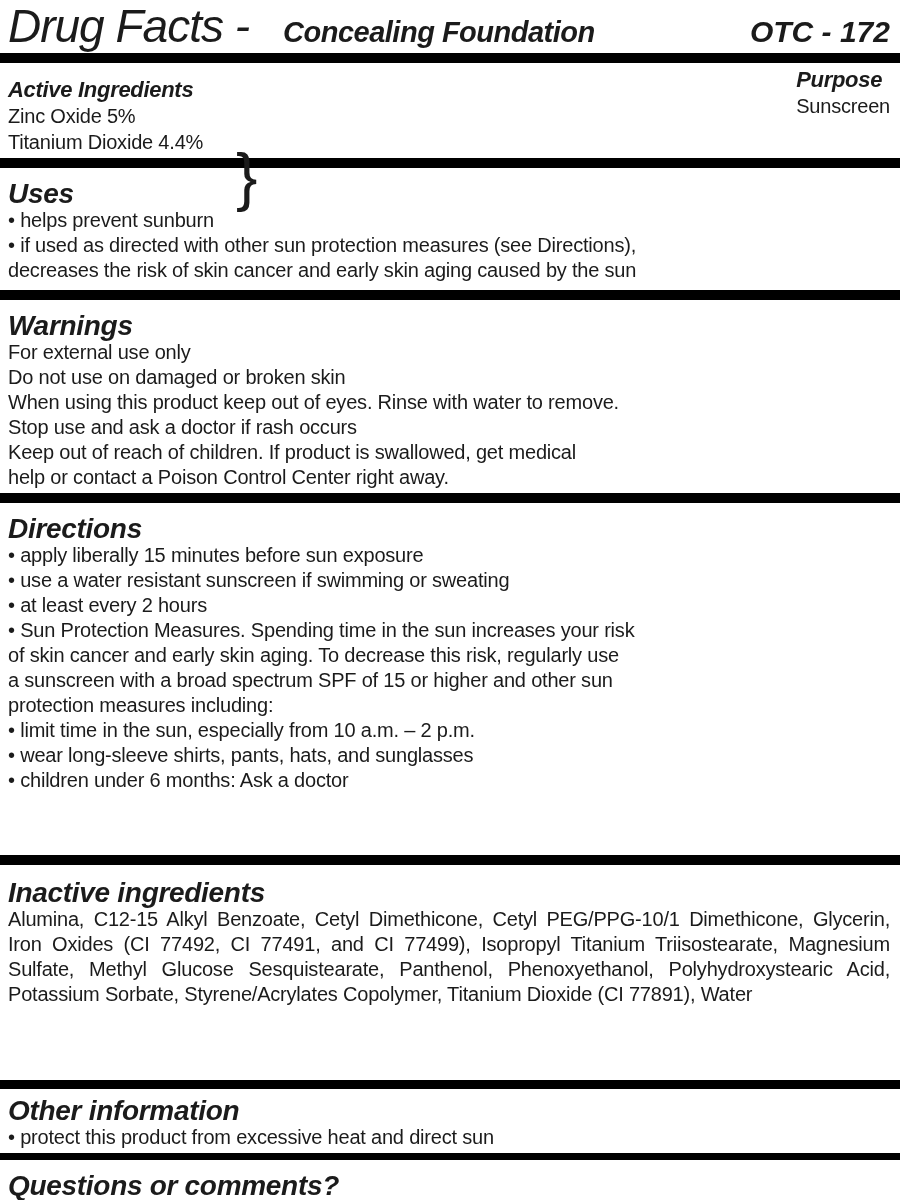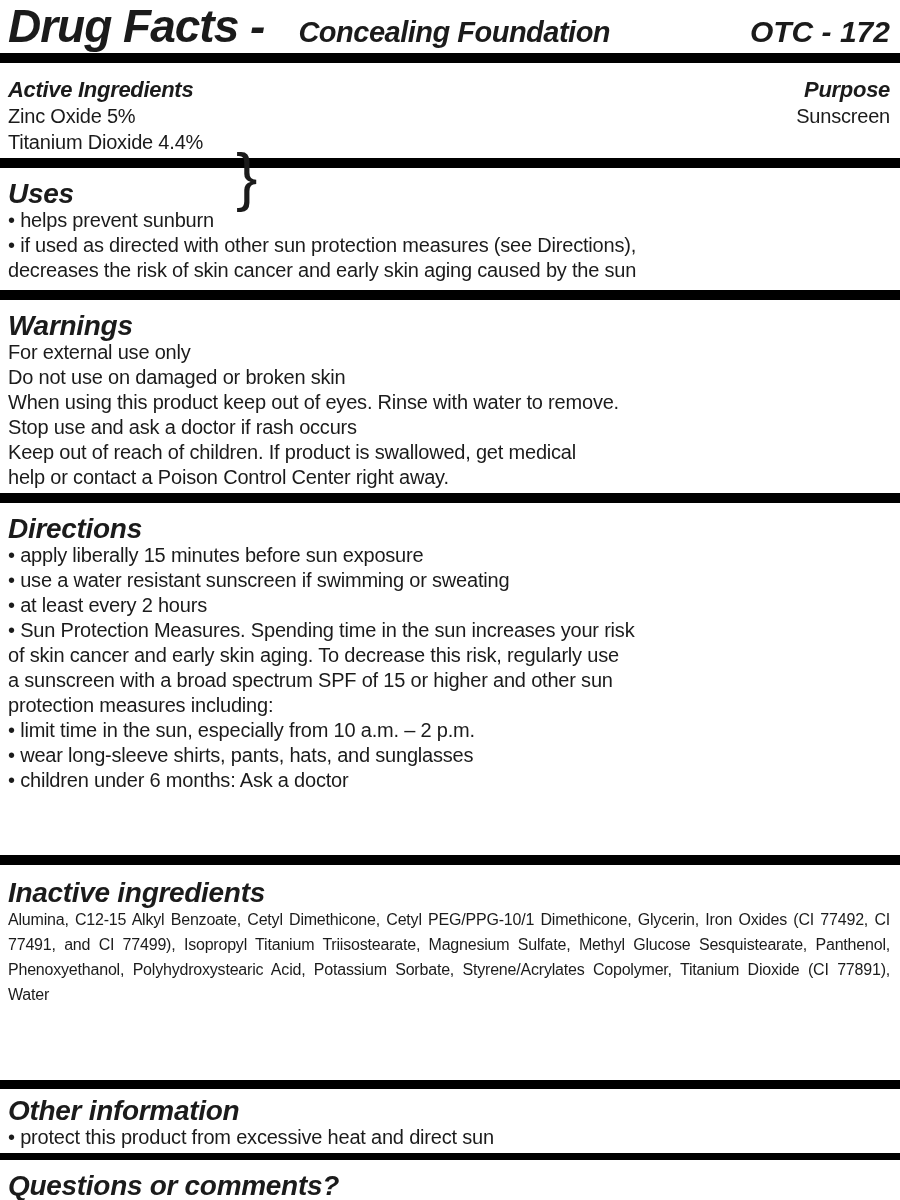--- a/index.html
+++ b/index.html
@@ -36,21 +36,21 @@
     height: 53px;
     display: flex;
     align-items: baseline;
     padding: 0 10px 0 8px;
     box-sizing: border-box;
     white-space: nowrap;
   }
   .header .title {
     font-size: 46px;
     font-style: italic;
-    font-weight: bold;
+    font-weight: normal;
     letter-spacing: -1px;
     line-height: 53px;
     text-align: right;
   }
   .header .subtitle {
     font-size: 29px;
     font-style: italic;
     font-weight: bold;
     letter-spacing: -0.5px;
     margin-left: 34px;
@@ -84,43 +84,42 @@
   
   .active-section {
     height: 95px;
     position: relative;
     padding-top: 14px;
   }
   .active-section .heading { font-size: 22px; line-height: 26px; }
   .active-section .line    { line-height: 26px; }
   .purpose-col {
     position: absolute;
-    top: 14px;
+    top: 4px;
     right: 10px;
-    text-align: right;
   }
   .brace {
     position: absolute;
     left: 236px;
     top: 82px;
     font-size: 64px;
     font-weight: normal;
     line-height: 1;
     color: #1b1b1b;
   }
 
   .uses-section       { height: 122px; }
   .warnings-section   { height: 193px; }
   .directions-section { height: 352px; }
   .inactive-section   { height: 215px; padding-top: 14px; }
   .other-section      { height: 64px;  padding-top: 8px; }
   .questions-section  { height: 78px;  }
 
   .inactive-text {
-    font-size: 16px;
+    font-size: 20px;
     line-height: 25px;
     letter-spacing: -0.2px;
     margin: 0;
     text-align: justify;
     text-align-last: left;
   }
 </style>
 </head>
 <body>
 

